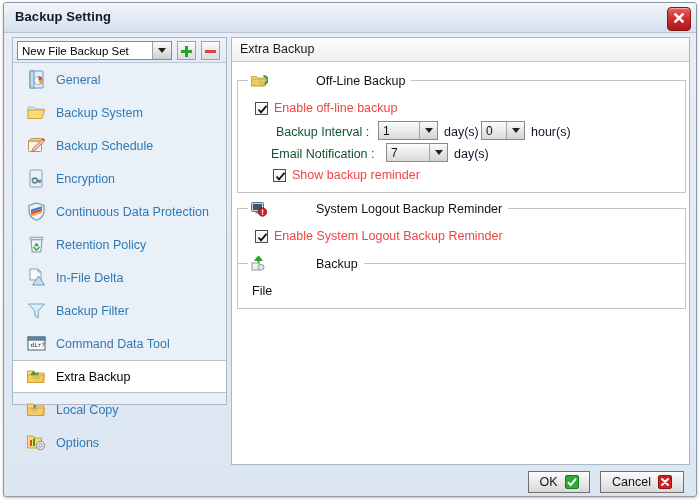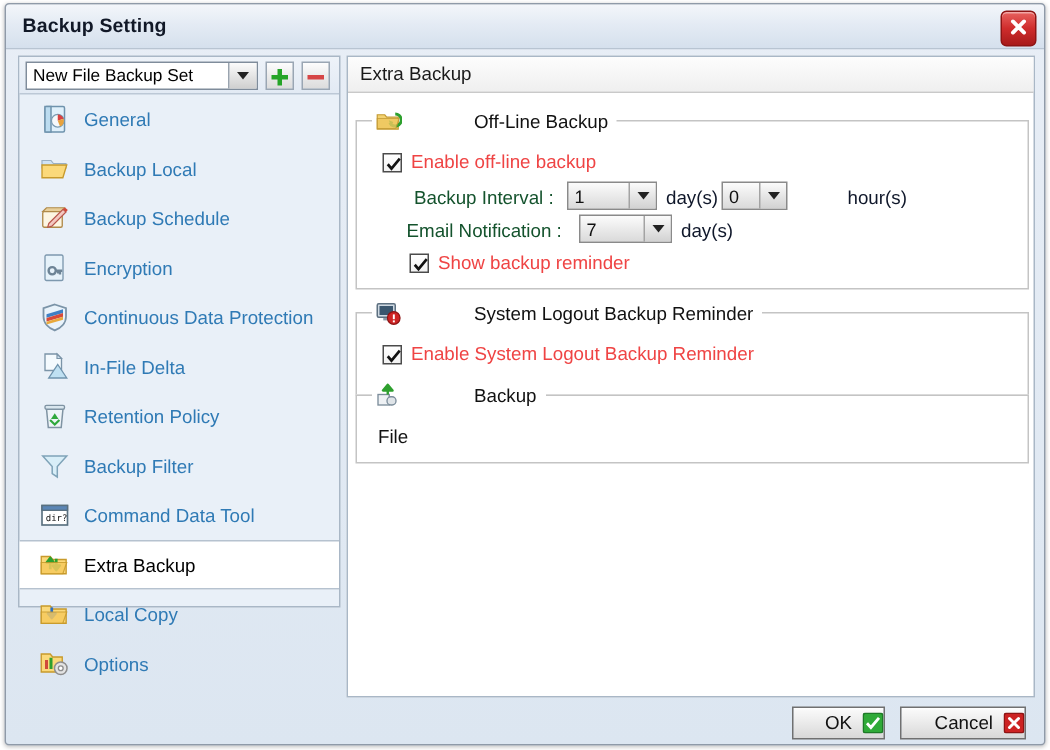--- a/index.html
+++ b/index.html
@@ -246,21 +246,21 @@
   #footer {
     position: absolute; left: 0; top: 436px;
     width: 100%; height: 29px;
   }
   .btn {
     position: absolute; top: 2px;
     height: 22px;
     box-sizing: border-box;
     border: 1px solid #707070;
     background: linear-gradient(180deg,#fbfbfb 0%,#ececec 45%,#d8d8d8 100%);
-    display: flex; align-items: center; justify-content: flex-end;
+    display: flex; align-items: center; justify-content: center;
     cursor: pointer;
     box-shadow: inset 0 1px 0 rgba(255,255,255,0.8);
   }
   .btn .btn-label { font-size: 12.5px; color: #111; }
   .btn .btn-badge { width: 14px; height: 14px; margin-left: 7px; display:flex; }
   #btn-ok { right: 106px; width: 62px; }
   #btn-cancel { right: 12px; width: 84px; }
 </style>
 </head>
 <body>
@@ -316,21 +316,21 @@
           <span class="nav-label">General</span>
         </div>
 
         <div class="nav-item">
           <span class="nav-icon">
             <svg width="21" height="21" viewBox="0 0 21 21">
               <path d="M2 5 h6 l1.6 2 h8.4 v3 H2 Z" fill="#cfe3f5" stroke="#9ab0c4" stroke-width="0.8"></path>
               <path d="M2 8 h16.5 l-2.6 8.5 H2 Z" fill="#fbd97a" stroke="#c89a2b" stroke-width="0.9"></path>
             </svg>
           </span>
-          <span class="nav-label">Backup Local</span>
+          <span class="nav-label">Backup System</span>
         </div>
 
         <div class="nav-item">
           <span class="nav-icon">
             <svg width="21" height="21" viewBox="0 0 21 21">
               <rect x="2.5" y="6" width="13" height="10.5" rx="1" fill="#fdf6e3" stroke="#b08a4a" stroke-width="0.9"></rect>
               <path d="M2.5 6 L5 3.5 H17 L15.5 6 Z" fill="#e8cf9a" stroke="#b08a4a" stroke-width="0.8"></path>
               <path d="M6.5 14 L16 4.5 L18 6.3 L8.6 15.8 L5.8 16.5 Z" fill="#f3c7c0" stroke="#b8564b" stroke-width="0.8"></path>
               <path d="M16 4.5 L18 6.3 L19.2 5 L17.3 3.3 Z" fill="#d1483a"></path>
             </svg>
@@ -357,38 +357,38 @@
               <path d="M5 11 L16 7.7 L16 10.1 L5 13.4 Z" fill="#d84a3a"></path>
               <path d="M5 13.5 L16 10.2 L16 12.1 L5 15.4 Z" fill="#e8a93c"></path>
             </svg>
           </span>
           <span class="nav-label">Continuous Data Protection</span>
         </div>
 
         <div class="nav-item">
           <span class="nav-icon">
             <svg width="21" height="21" viewBox="0 0 21 21">
-              <path d="M4 2 H12 L15 5 V13 H4 Z" fill="#f4fafe" stroke="#7b94a8" stroke-width="0.9"></path>
-              <path d="M12 2 V5 H15 Z" fill="#cfe3f2" stroke="#7b94a8" stroke-width="0.8"></path>
-              <path d="M12.5 9 L18.5 18 H6.5 Z" fill="#bfe0f2" stroke="#6f93ad" stroke-width="0.9"></path>
-            </svg>
-          </span>
-          <span class="nav-label">In-File Delta</span>
-        </div>
-
-        <div class="nav-item">
-          <span class="nav-icon">
-            <svg width="21" height="21" viewBox="0 0 21 21">
               <path d="M5 5.5 H16 L14.8 18 H6.2 Z" fill="#eef4f8" stroke="#7f93a3" stroke-width="1"></path>
               <rect x="4" y="3.2" width="13" height="2.6" rx="1" fill="#d9e6ee" stroke="#7f93a3" stroke-width="0.9"></rect>
               <path d="M10.5 8.5 L13 12.3 H8 Z" fill="#2fa83c"></path>
               <path d="M7.4 13 L10.5 16 L13.6 13" fill="none" stroke="#2fa83c" stroke-width="1.5"></path>
             </svg>
           </span>
           <span class="nav-label">Retention Policy</span>
+        </div>
+
+        <div class="nav-item">
+          <span class="nav-icon">
+            <svg width="21" height="21" viewBox="0 0 21 21">
+              <path d="M4 2 H12 L15 5 V13 H4 Z" fill="#f4fafe" stroke="#7b94a8" stroke-width="0.9"></path>
+              <path d="M12 2 V5 H15 Z" fill="#cfe3f2" stroke="#7b94a8" stroke-width="0.8"></path>
+              <path d="M12.5 9 L18.5 18 H6.5 Z" fill="#bfe0f2" stroke="#6f93ad" stroke-width="0.9"></path>
+            </svg>
+          </span>
+          <span class="nav-label">In-File Delta</span>
         </div>
 
         <div class="nav-item">
           <span class="nav-icon">
             <svg width="21" height="21" viewBox="0 0 21 21">
               <path d="M2.5 4 H18.5 L12.2 11 V18 L8.8 15.8 V11 Z" fill="#d8eef8" stroke="#7fa3b8" stroke-width="1"></path>
             </svg>
           </span>
           <span class="nav-label">Backup Filter</span>
         </div>
@@ -478,21 +478,21 @@
               <span class="caret"></span>
             </span>
         </div>
         <span class="unit" style="left:206px; top:44px;">day(s)</span>
         <div class="combo" style="left:243px; top:40px; width:44px;">
           <span class="cv">0</span>
           <span class="carrow">
               <span class="caret"></span>
             </span>
         </div>
-        <span class="unit" style="left:293px; top:44px;margin-left:34px;">hour(s)</span>
+        <span class="unit" style="left:293px; top:44px;">hour(s)</span>
 
         <span class="field-label" style="left:33px; top:66px;">Email Notification :</span>
         <div class="combo" style="left:148px; top:62px; width:62px;">
           <span class="cv">7</span>
           <span class="carrow">
               <span class="caret"></span>
             </span>
         </div>
         <span class="unit" style="left:216px; top:66px;">day(s)</span>
 

